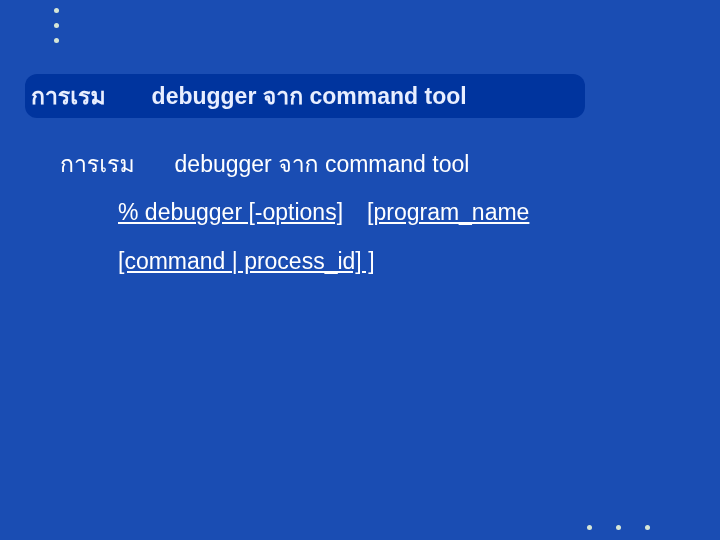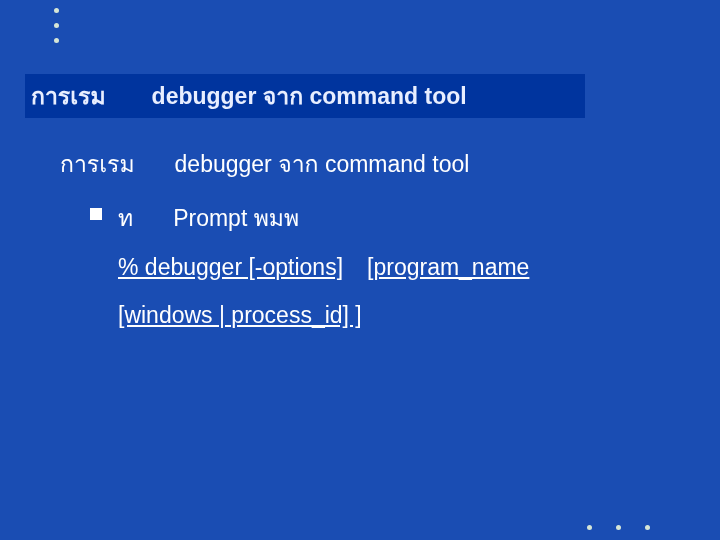--- a/index.html
+++ b/index.html
@@ -1,15 +1,15 @@
 <!DOCTYPE html>
 <html><head>
 <meta charset="utf-8">
 <style>
-  * { margin: 0; padding: 0; box-sizing: border-box; }
+  * { margin: 0; padding: 0; box-sizing: border-box; border-radius: 12px; }
   body {
     width: 720px;
     height: 540px;
     background: #1a4db3;
     font-family: Arial, sans-serif;
     overflow: hidden;
     position: relative;
   }
   .dots-tl {
     position: absolute;
@@ -94,31 +94,27 @@
 </div>
 
 <div class="content">
 
   <div class="row">
     <span>การเรม</span><span class="gap-sm"></span><span>debugger จาก command tool</span>
   </div>
 
 
 
-  <div class="row bullet-row">
-    <span class="bullet"></span>
-    <span>ท</span><span class="gap-sm"></span><span>Prompt พมพ</span>
-  </div>
 
   <div class="row indent-row">
     <span>% debugger [-options]</span><span class="cmd-gap"></span><span>[program_name</span>
   </div>
 
   <div class="row indent-row">
-    <span>[windows | process_id]  ]</span>
+    <span>[command | process_id]  ]</span>
   </div>
 
 </div>
 
 <div class="dots-br">
   <div class="dot"></div>
   <div class="dot"></div>
   <div class="dot"></div>
 </div>
 

